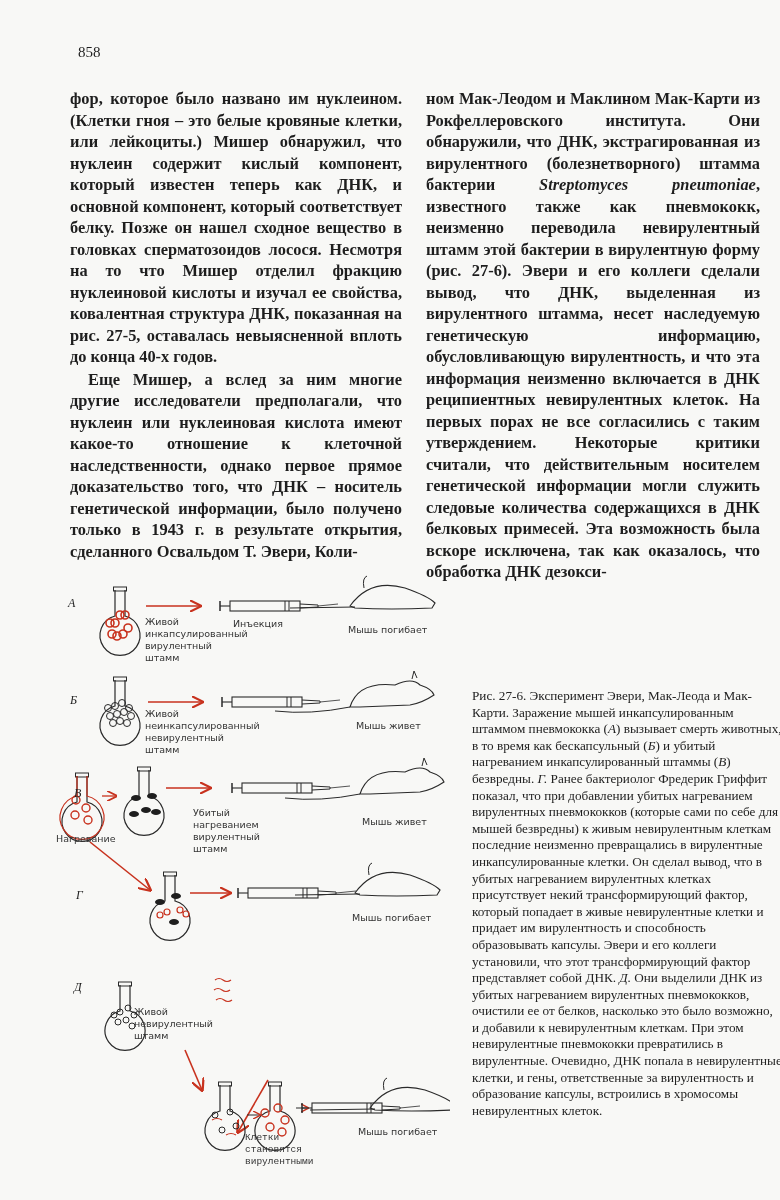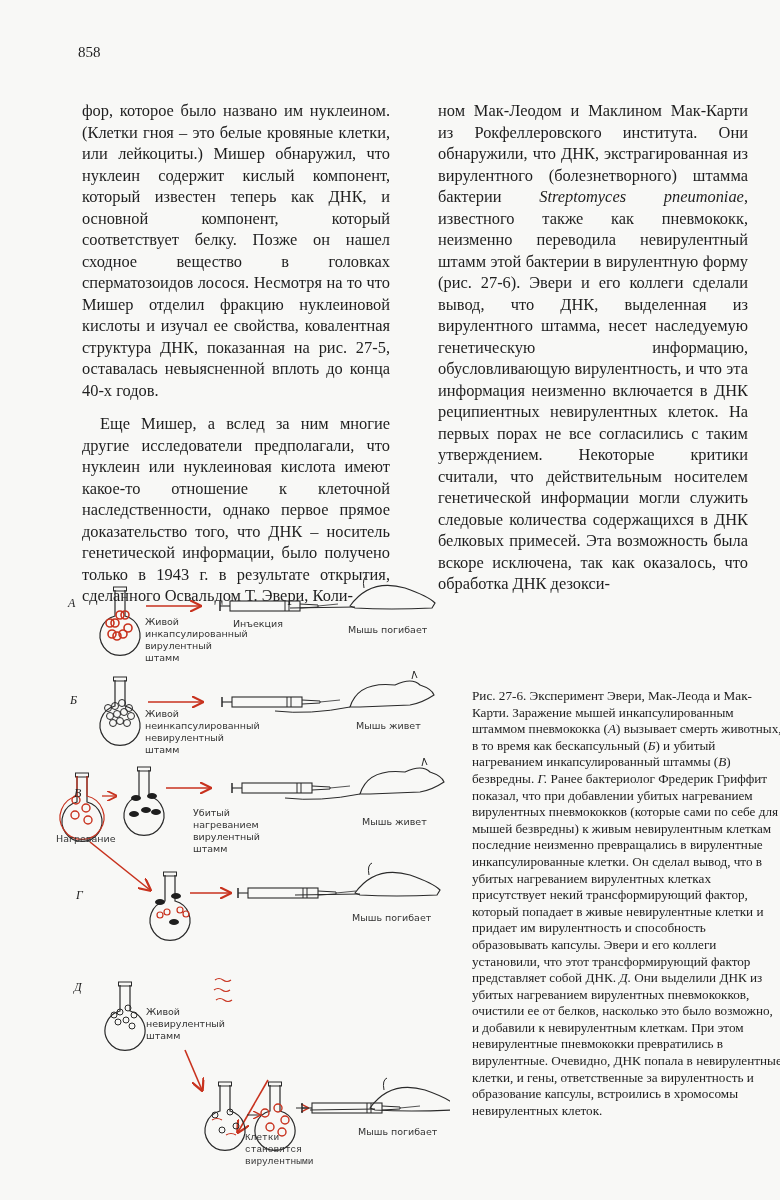--- a/index.html
+++ b/index.html
@@ -6,21 +6,21 @@
   body {
     width: 780px; height: 1200px; background: #f8f8f6; color: #1e1e1e;
     font-family: "Liberation Serif", "DejaVu Serif", serif; position: relative; overflow: hidden;
   }
   .header { position: absolute; top: 44px; left: 78px; width: 690px; height: 24px; font-size: 15px; }
   .page-num { position: absolute; left: 0; top: 0; }
   .running-title { position: absolute; left: 86px; top: 0; letter-spacing: 0.3px; }
   .col { position: absolute; top: 88px; font-size: 16.4px; line-height: 21.5px; text-align: justify; }
   .col-left { left: 70px; width: 332px; }
   .col-right { left: 426px; width: 334px; }
-  .col p { margin: 12px; }
+  .col p { margin: 0; font-weight: bold; }
   .col p.indent { text-indent: 18px; margin-top: 1px; }
   .figure { position: absolute; left: 50px; top: 560px; width: 400px; height: 630px; }
   .figure svg { position: absolute; left: 0; top: 0; }
   .lbl { position: absolute; font-family: "DejaVu Sans", "Liberation Sans", sans-serif; font-size: 9.5px; line-height: 12px; color: #333; }
   .row-letter { position: absolute; font-family: "Liberation Serif", serif; font-style: italic; font-size: 12px; color: #222; }
   .caption { position: absolute; left: 472px; top: 688px; width: 310px; font-size: 13.2px; line-height: 16.6px; color: #222; text-align: left; }
   .caption i { font-style: italic; }
 </style>
 </head>
 <body>
@@ -195,20 +195,20 @@
 
   <span class="row-letter" style="left:24px;top:226px;">В</span>
   <span class="lbl" style="left:6px;top:273px;">Нагревание</span>
   <span class="lbl" style="left:143px;top:247px;width:70px;">Убитый нагреванием вирулентный штамм</span>
   <span class="lbl" style="left:312px;top:256px;">Мышь живет</span>
 
   <span class="row-letter" style="left:26px;top:328px;">Г</span>
   <span class="lbl" style="left:302px;top:352px;">Мышь погибает</span>
 
   <span class="row-letter" style="left:24px;top:420px;">Д</span>
-  <span class="lbl" style="left:96px;top:446px;width:70px;">Живой невирулентный штамм</span>
+  <span class="lbl" style="left:84px;top:446px;width:70px;">Живой невирулентный штамм</span>
   <span class="lbl" style="left:195px;top:572px;width:64px;font-family:Liberation Mono, monospace;">Клетки становятся вирулентными</span>
   <span class="lbl" style="left:308px;top:566px;">Мышь погибает</span>
 </div>
 
 <div class="caption">
   <span>Рис. 27-6. Эксперимент Эвери, Мак-Леода и Мак-Карти.</span><span> Заражение мышей инкапсулированным штаммом пневмококка (</span><i>А</i><span>) вызывает смерть животных, в то время как бескапсульный (</span><i>Б</i><span>) и убитый нагреванием инкапсулированный штаммы (</span><i>В</i><span>) безвредны. </span><i>Г.</i><span> Ранее бактериолог Фредерик Гриффит показал, что при добавлении убитых нагреванием вирулентных пневмококков (которые сами по себе для мышей безвредны) к живым невирулентным клеткам последние неизменно превращались в вирулентные инкапсулированные клетки. Он сделал вывод, что в убитых нагреванием вирулентных клетках присутствует некий трансформирующий фактор, который попадает в живые невирулентные клетки и придает им вирулентность и способность образовывать капсулы. Эвери и его коллеги установили, что этот трансформирующий фактор представляет собой ДНК. </span><i>Д.</i><span> Они выделили ДНК из убитых нагреванием вирулентных пневмококков, очистили ее от белков, насколько это было возможно, и добавили к невирулентным клеткам. При этом невирулентные пневмококки превратились в вирулентные. Очевидно, ДНК попала в невирулентные клетки, и гены, ответственные за вирулентность и образование капсулы, встроились в хромосомы невирулентных клеток.</span>
 </div>
 
 </body></html>

